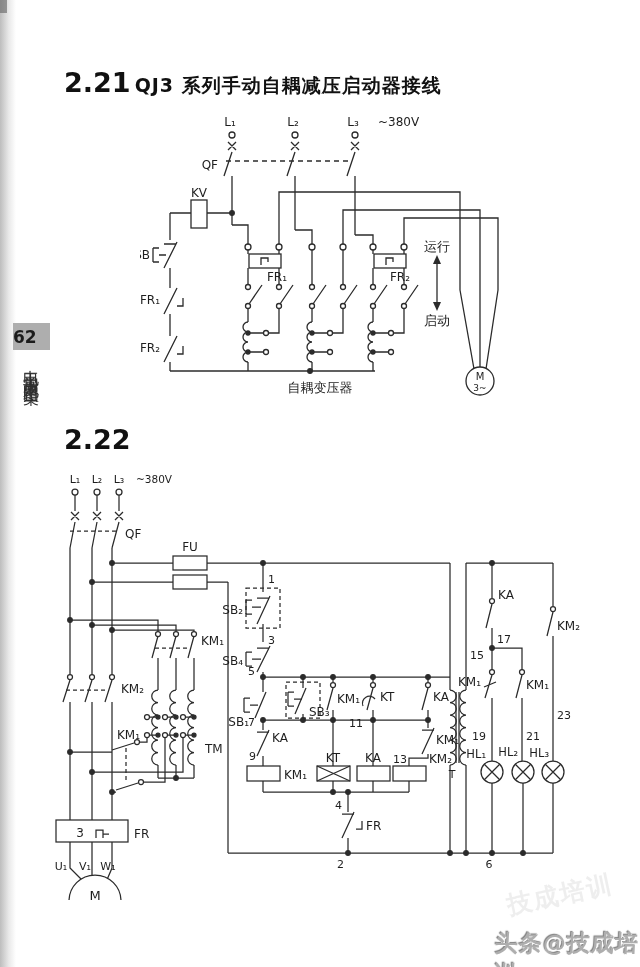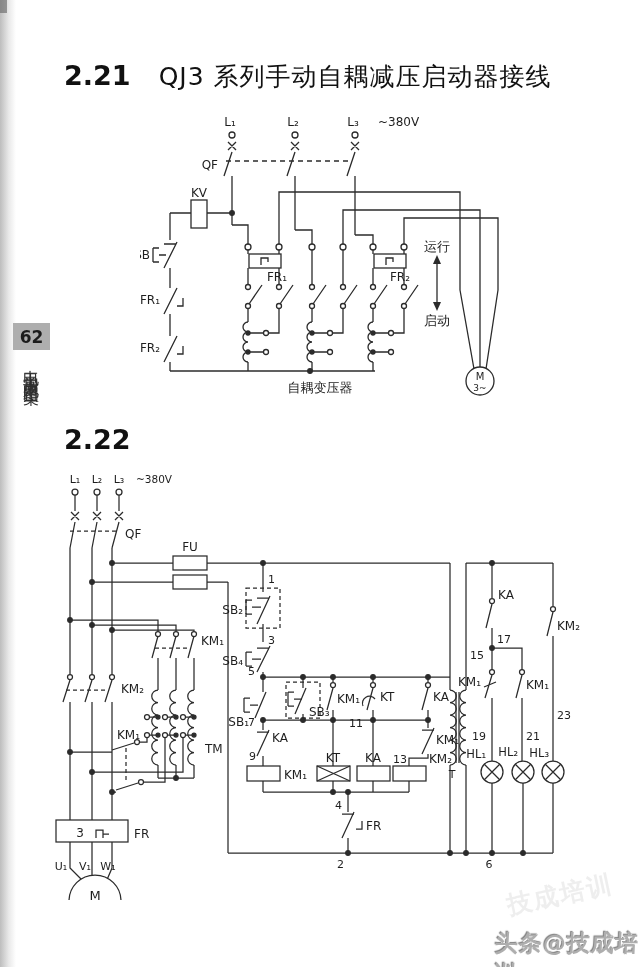--- a/index.html
+++ b/index.html
@@ -2,27 +2,27 @@
 <html><head>
 <meta charset="utf-8">
 <style>
   html,body{margin:0;padding:0;}
   body{width:640px;height:967px;position:relative;background:#ffffff;
        font-family:"DejaVu Sans","Liberation Sans",sans-serif;overflow:hidden;}
   .gutter{position:absolute;left:0;top:0;width:16px;height:967px;
           background:linear-gradient(to right,#bdbdbd 0%,#e9e9e9 55%,#ffffff 100%);}
   .corner-smudge{position:absolute;left:0;top:0;width:7px;height:13px;background:#6a6a6a;opacity:.65;}
   .pagenum-box{position:absolute;left:13px;top:323px;width:37px;height:27px;background:#aeaeae;
-               color:#1c1c1c;font-size:17px;font-weight:bold;display:flex;align-items:center;justify-content:center;}
+               color:#1c1c1c;font-size:17px;font-weight:bold;display:flex;align-items:center;justify-content:flex-start;}
   .sidebar-vtext{position:absolute;left:20px;top:357px;writing-mode:vertical-rl;text-orientation:upright;
                  font-size:16px;letter-spacing:3px;color:#2e2e2e;}
   .heading{position:absolute;display:flex;align-items:baseline;}
   .heading .num{font-size:27px;font-weight:bold;color:#111;}
-  .heading .title{font-size:25px;font-weight:400;color:#111;margin-left:28px;letter-spacing:1px;}
-  .h1{left:64px;top:60px;}
+  .heading .title{font-size:19px;font-weight:700;color:#111;margin-left:4px;letter-spacing:1px;}
+  .h1{left:64px;top:67px;}
   .h2{left:64px;top:424px;flex-direction:column;}
   svg text{fill:#1e1e1e;font-family:"DejaVu Sans","Liberation Sans",sans-serif;}
   .svg-diagram{position:absolute;}
   #svg221{left:140px;top:110px;}
   #svg222{left:40px;top:470px;}
   .wm-faint{position:absolute;left:506px;top:878px;font-size:25px;font-weight:bold;color:#9a9a9a;
             opacity:.16;transform:rotate(-12deg);letter-spacing:2px;}
   .wm-main{position:absolute;left:494px;top:928px;font-size:23px;font-weight:bold;color:#aeaeae;
            letter-spacing:1px;transform:skewX(-3deg);
            text-shadow:1px 1px 0 #ffffff,-1px -1px 1px #808080;}

